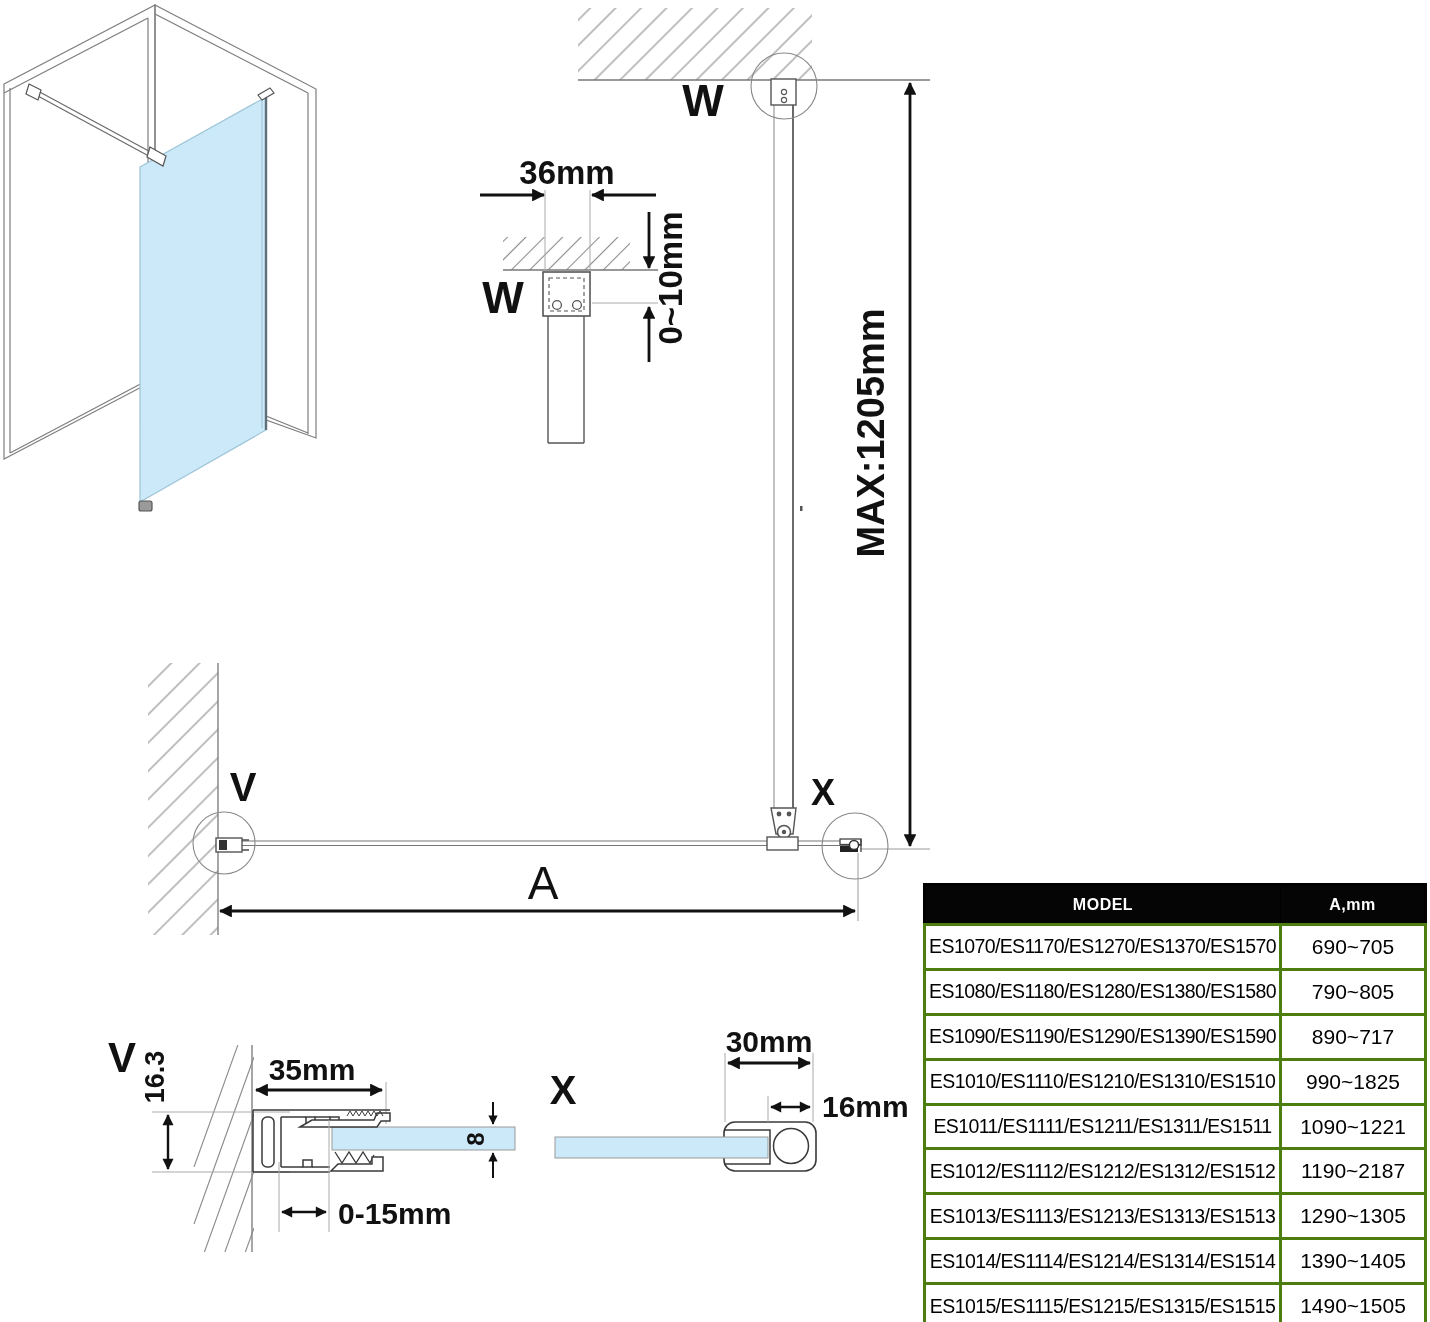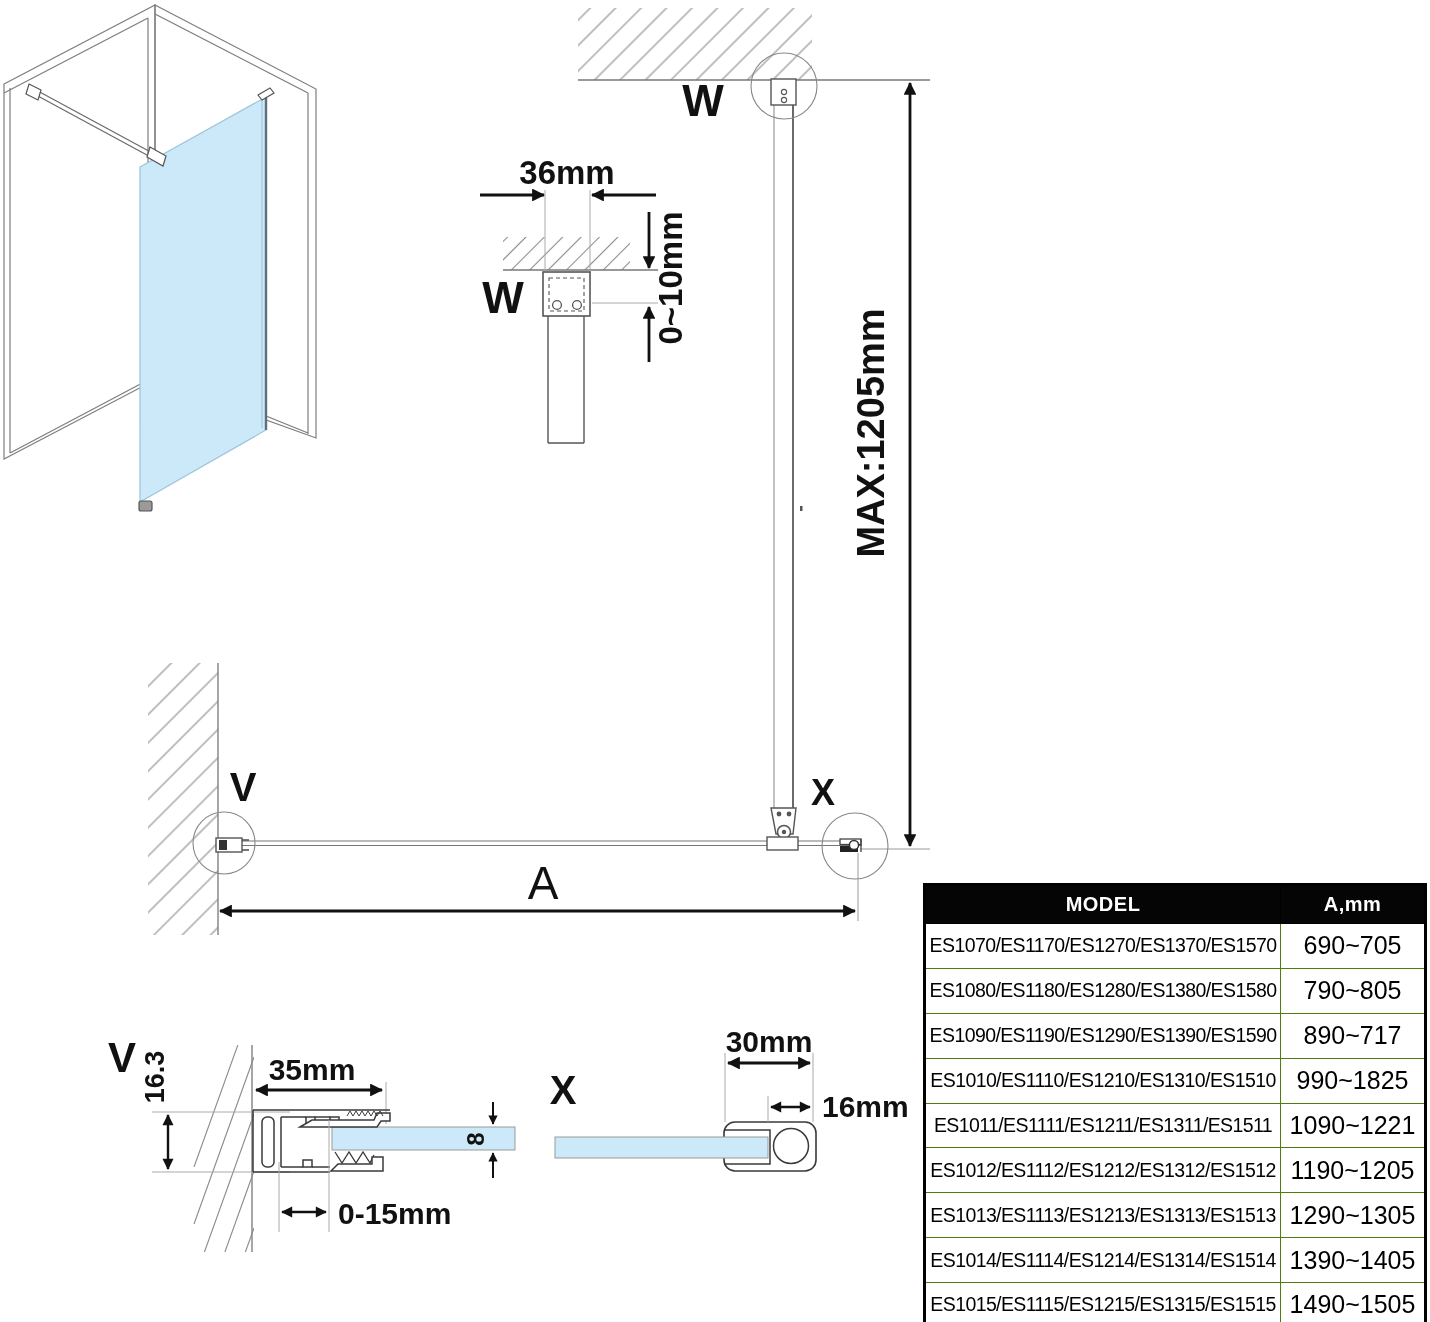--- a/index.html
+++ b/index.html
@@ -11,31 +11,31 @@
   svg text{fill:#111;}
   .dim-label{font-weight:bold;}
   .callout-label{font-weight:bold;}
   
   .model-table{
     position:absolute;left:923px;top:883px;width:504px;height:439px;
     border-collapse:collapse;table-layout:fixed;background:#fff;
     border:3px solid #000;
   }
   .model-table th{
-    background:#050505;color:#fff;font-size:20px;font-weight:bold;
+    background:#050505;color:#fff;font-size:16px;font-weight:bold;
     text-align:center;vertical-align:middle;height:35px;border:1px solid #000;
     letter-spacing:.5px;
   }
   .model-table td{
-    border:1px solid #4d7c0f;text-align:center;vertical-align:middle;
+    border:3px solid #4d7c0f;text-align:center;vertical-align:middle;
     color:#000;background:#fff;white-space:nowrap;overflow:hidden;
   }
   .model-table tbody tr{height:44.9px;}
   .model-table td.model-cell{font-size:19.5px;letter-spacing:-0.6px;width:352px;}
-  .model-table td.range-cell{font-size:25px;}
+  .model-table td.range-cell{font-size:21px;}
 </style>
 </head>
 <body>
 
 <div class="stage">
 
 <svg width="1430" height="1322" viewBox="0 0 1430 1322">
   <defs>
     <marker id="ah" viewBox="0 0 10 10" refX="9.2" refY="5" markerWidth="7.5" markerHeight="4.6" orient="auto-start-reverse">
       <path d="M0,0 L10,5 L0,10 Z" fill="#111"></path>
@@ -275,21 +275,21 @@
     <tr>
       <td class="model-cell">ES1010/ES1110/ES1210/ES1310/ES1510</td>
       <td class="range-cell">990~1825</td>
     </tr>
     <tr>
       <td class="model-cell">ES1011/ES1111/ES1211/ES1311/ES1511</td>
       <td class="range-cell">1090~1221</td>
     </tr>
     <tr>
       <td class="model-cell">ES1012/ES1112/ES1212/ES1312/ES1512</td>
-      <td class="range-cell">1190~1205</td>
+      <td class="range-cell">1190~2187</td>
     </tr>
     <tr>
       <td class="model-cell">ES1013/ES1113/ES1213/ES1313/ES1513</td>
       <td class="range-cell">1290~1305</td>
     </tr>
     <tr>
       <td class="model-cell">ES1014/ES1114/ES1214/ES1314/ES1514</td>
       <td class="range-cell">1390~1405</td>
     </tr>
     <tr>

